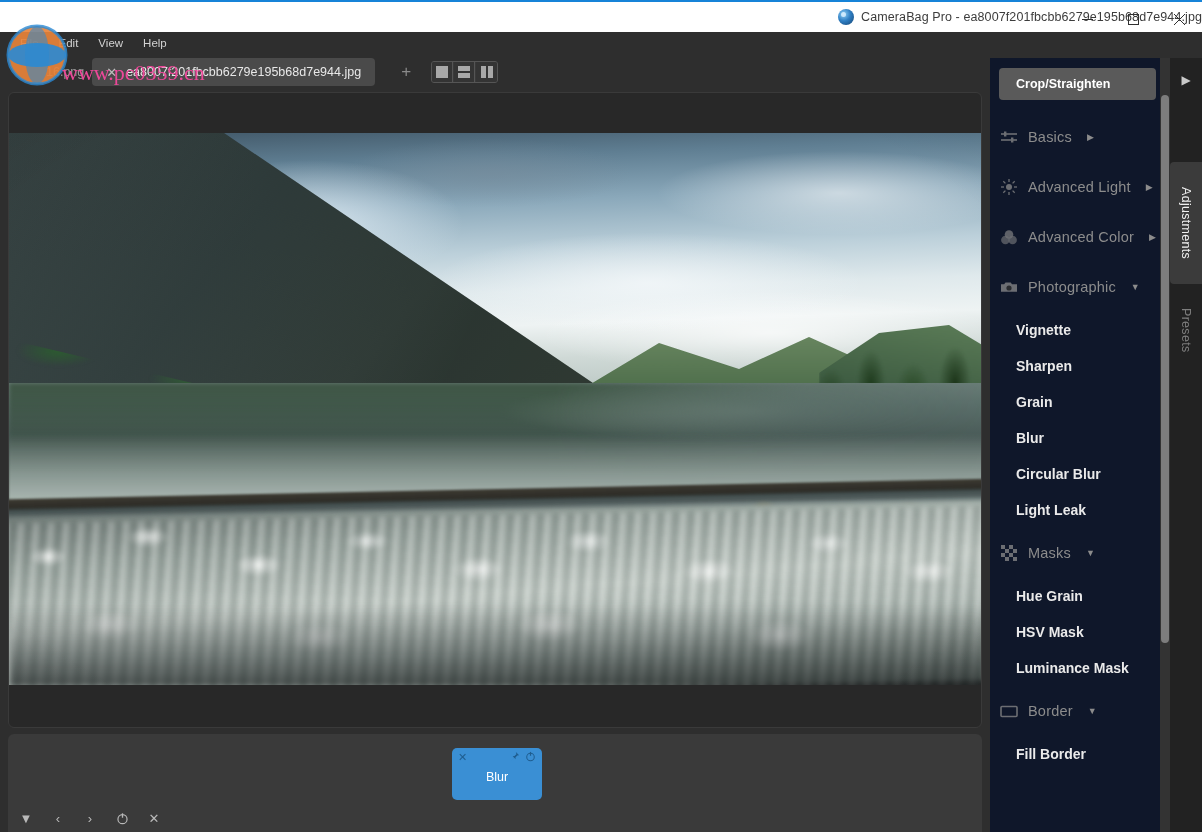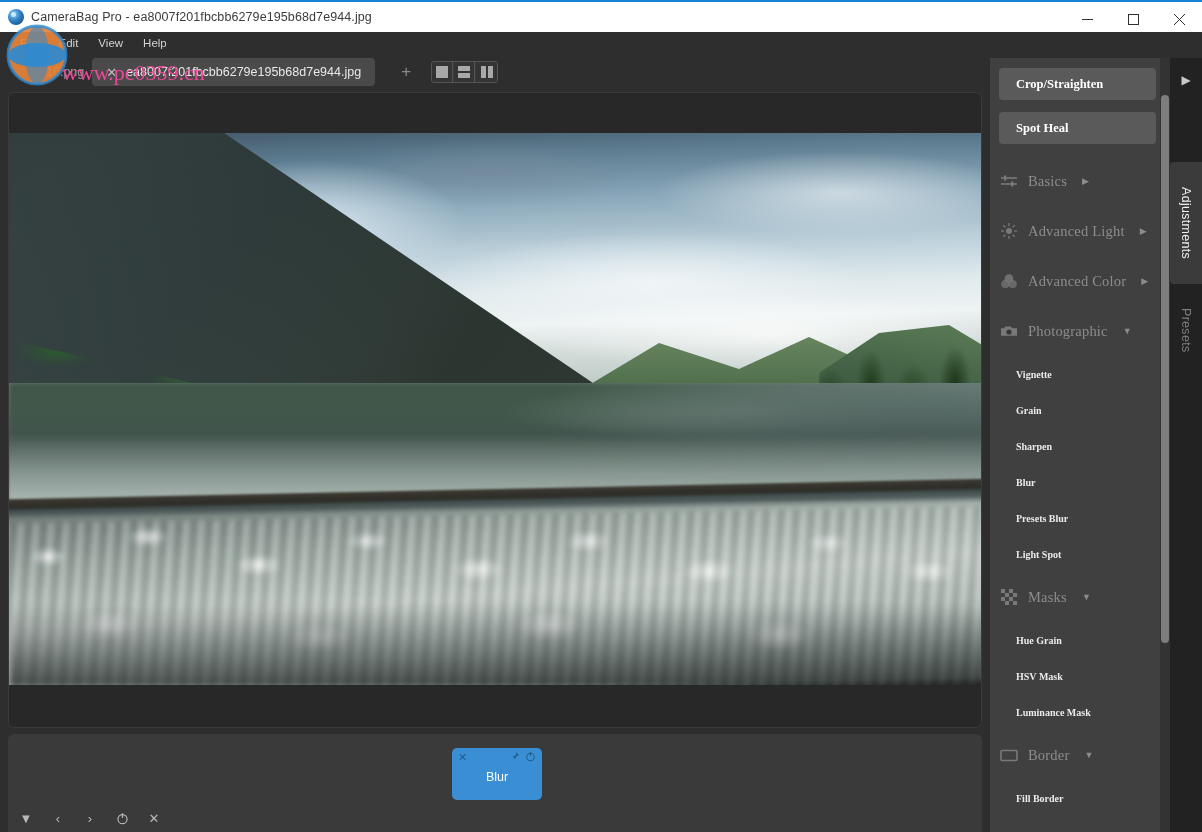--- a/index.html
+++ b/index.html
@@ -8,21 +8,21 @@
     font-family: "Liberation Sans", sans-serif;
     background:#2e2e2e;
     -webkit-font-smoothing: antialiased;
   }
   #app { position:relative; width:1202px; height:832px; background:#2e2e2e; overflow:hidden; }
 
   
   .titlebar {
     position:absolute; left:0; top:0; width:1202px; height:32px;
     background:#ffffff; border-top:2px solid #1683d8;
-    display:flex; align-items:center;
+    display:flex; align-items:center;justify-content:flex-end;
   }
   .title-icon {
     width:16px; height:16px; margin-left:8px; margin-right:7px;
     border-radius:50%;
     background:radial-gradient(circle at 35% 32%, #8fd0f5 0%, #2f7fc4 45%, #12406e 100%);
     position:relative; flex:none;
   }
   .title-icon:after{
     content:""; position:absolute; left:3px; top:3px; width:5px; height:5px;
     border-radius:50%; background:#d9f0ff; opacity:.85;
@@ -245,38 +245,38 @@
   }
   .strip-toolbar{
     position:absolute; left:10px; bottom:6px; display:flex; align-items:center; gap:16px;
     color:#b9b9b9;
   }
   .stb{ width:16px; height:16px; display:flex; align-items:center; justify-content:center; font-size:13px; }
 
   
   .sidebar{
     position:absolute; left:990px; top:58px; width:175px; height:774px;
-    background:#404040; overflow:hidden;font-family:Liberation Serif, serif;
+    background:#0f172a; overflow:hidden;
   }
   .side-inner{ position:relative; padding:10px 0 0 0; }
   .big-btn{
     margin:0 9px 12px 9px; height:32px; background:#5a5a5a; border-radius:4px;
     display:flex; align-items:center; padding-left:17px;
     color:#ffffff; font-size:12.5px; font-weight:bold;
   }
   .group-head{
     height:50px; display:flex; align-items:center; padding-left:9px;
     color:#8c8c8c; font-size:14.5px; gap:9px;
   }
   .group-head .gh-label{ letter-spacing:.2px; }
   .group-head .caret{ font-size:9px; color:#8c8c8c; margin-left:6px; }
   .gicon{ width:20px; height:20px; flex:none; display:flex; align-items:center; justify-content:center; opacity:.75; }
   .sub-item{
     height:36px; display:flex; align-items:center; padding-left:26px;
-    color:#eaeaea; font-size:10px; font-weight:bold;
+    color:#eaeaea; font-size:14px; font-weight:bold;
   }
 
   .scrollbar{
     position:absolute; left:1160px; top:58px; width:10px; height:774px; background:#333;
   }
   .scroll-thumb{
     position:absolute; left:1px; top:37px; width:8px; height:548px;
     background:#7d7d7d; border-radius:4px;
   }
 
@@ -432,23 +432,20 @@
       <span class="stb">✕</span>
     </div>
   </div>
 
   <div class="sidebar">
     <div class="side-inner">
 
       <div class="big-btn">
         <span>Crop/Straighten</span>
       </div>
-      <div class="big-btn">
-        <span>Spot Heal</span>
-      </div>
 
       <div class="group-head">
         <span class="gicon">
           <svg width="18" height="14" viewBox="0 0 18 14">
               <line x1="1" y1="4" x2="17" y2="4" stroke="#8c8c8c" stroke-width="1.6"></line>
               <line x1="1" y1="10" x2="17" y2="10" stroke="#8c8c8c" stroke-width="1.6"></line>
               <rect x="4" y="1.5" width="2.4" height="5" fill="#8c8c8c"></rect>
               <rect x="11" y="7.5" width="2.4" height="5" fill="#8c8c8c"></rect>
             </svg>
         </span>
@@ -492,25 +489,25 @@
         <span class="gicon">
           <svg width="18" height="14" viewBox="0 0 18 14">
               <path d="M1 4.2 h3.2 l1.3-1.7 h5.2 l1.3 1.7 H17 v7.6 H1 Z" fill="#8c8c8c"></path>
               <circle cx="9" cy="8" r="2.6" fill="#333"></circle>
             </svg>
         </span>
         <span class="gh-label">Photographic</span>
         <span class="caret">▼</span>
       </div>
       <div class="sub-item">Vignette</div>
+      <div class="sub-item">Sharpen</div>
       <div class="sub-item">Grain</div>
-      <div class="sub-item">Sharpen</div>
       <div class="sub-item">Blur</div>
-      <div class="sub-item">Presets Blur</div>
-      <div class="sub-item">Light Spot</div>
+      <div class="sub-item">Circular Blur</div>
+      <div class="sub-item">Light Leak</div>
 
       <div class="group-head">
         <span class="gicon">
           <svg width="16" height="16" viewBox="0 0 16 16">
             <rect x="0" y="0" width="4" height="4" fill="#8c8c8c"></rect>
               <rect x="8" y="0" width="4" height="4" fill="#8c8c8c"></rect>
             <rect x="4" y="4" width="4" height="4" fill="#8c8c8c"></rect>
               <rect x="12" y="4" width="4" height="4" fill="#8c8c8c"></rect>
             <rect x="0" y="8" width="4" height="4" fill="#8c8c8c"></rect>
               <rect x="8" y="8" width="4" height="4" fill="#8c8c8c"></rect>

